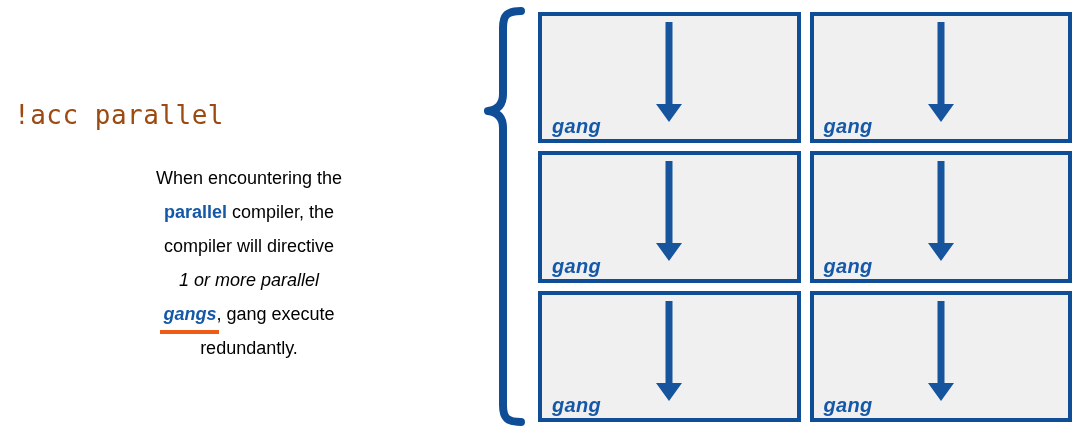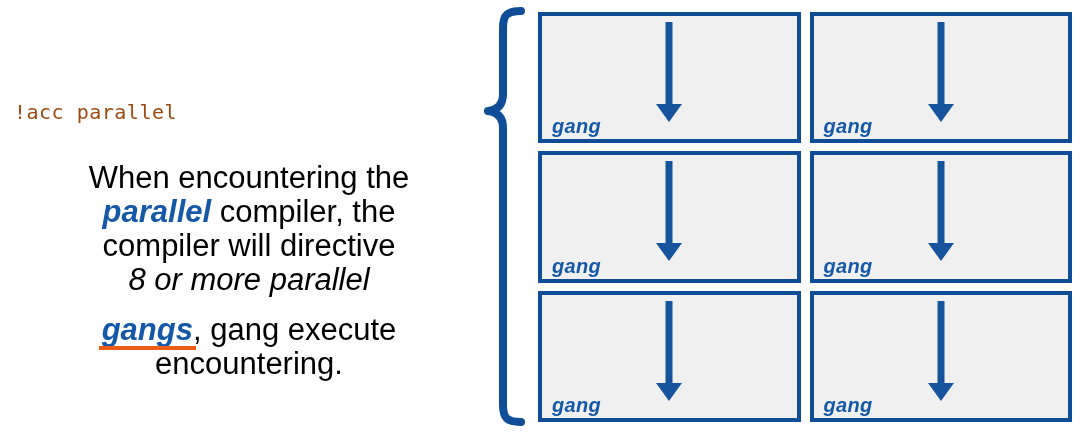--- a/index.html
+++ b/index.html
@@ -23,52 +23,50 @@
     top: 0;
     width: 455px;
     height: 432px;
   }
 
   #directive-code {
     position: absolute;
     left: 14px;
     top: 100px;
     font-family: "DejaVu Sans Mono", "Liberation Mono", monospace;
-    font-size: 20px;
+    font-size: 26px;
     letter-spacing: 0.5px;
     color: #9c4a10;
     white-space: pre;
   }
 
   #description-text {
     position: absolute;
     left: 60px;
     top: 161px;
     width: 378px;
     text-align: center;
-    font-size: 31px;
+    font-size: 18px;
     line-height: 34px;
     color: #000000;
   }
 
   .kw-parallel {
     color: #1558a8;
     font-weight: bold;
-    font-style: italic;
   }
   .em-phrase {
     font-style: italic;
   }
   .kw-gangs {
     color: #1558a8;
     font-weight: bold;
     font-style: italic;
     position: relative;
     display: inline-block;
-    margin-top: 16px;
   }
   .kw-gangs::after {
     content: "";
     position: absolute;
     left: -3px;
     right: -3px;
     bottom: -3px;
     height: 4px;
     background: #ec5c16;
   }
@@ -129,23 +127,23 @@
 <body>
 
 <div id="left-panel">
 
   <div id="directive-code">!acc parallel</div>
 
   <div id="description-text">
     <span>When encountering the</span><br>
     <span class="kw-parallel">parallel</span><span> compiler, the</span><br>
     <span>compiler will directive</span><br>
-    <span class="em-phrase">8 or more parallel</span><br>
+    <span class="em-phrase">1 or more parallel</span><br>
     <span class="kw-gangs">gangs</span><span>, gang execute</span><br>
-    <span>encountering.</span>
+    <span>redundantly.</span>
   </div>
 </div>
 
 <div id="brace">
   <svg width="62" height="421" viewBox="0 0 62 421">
     <path d="M 58 5
              C 44 5, 40 9, 40 22
              L 40 88
              C 40 99, 34 104, 25 105
              C 34 106, 40 111, 40 122

